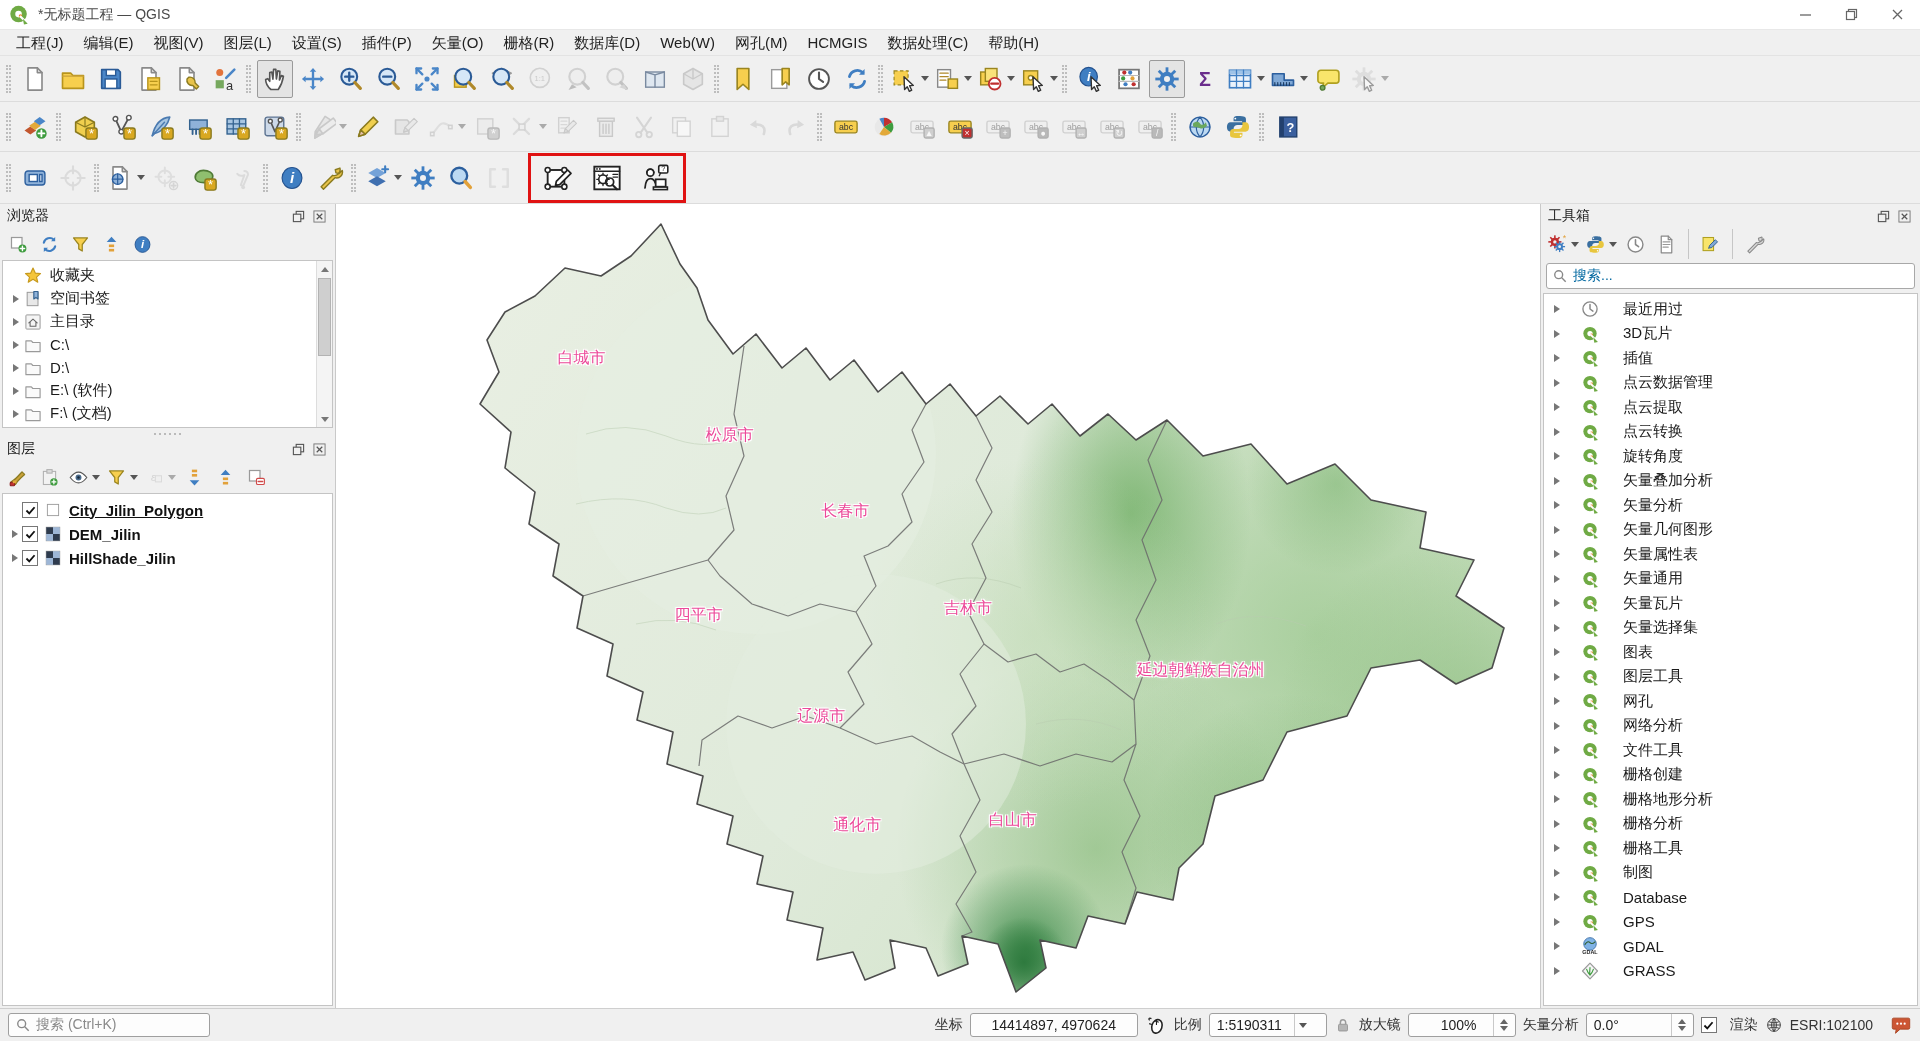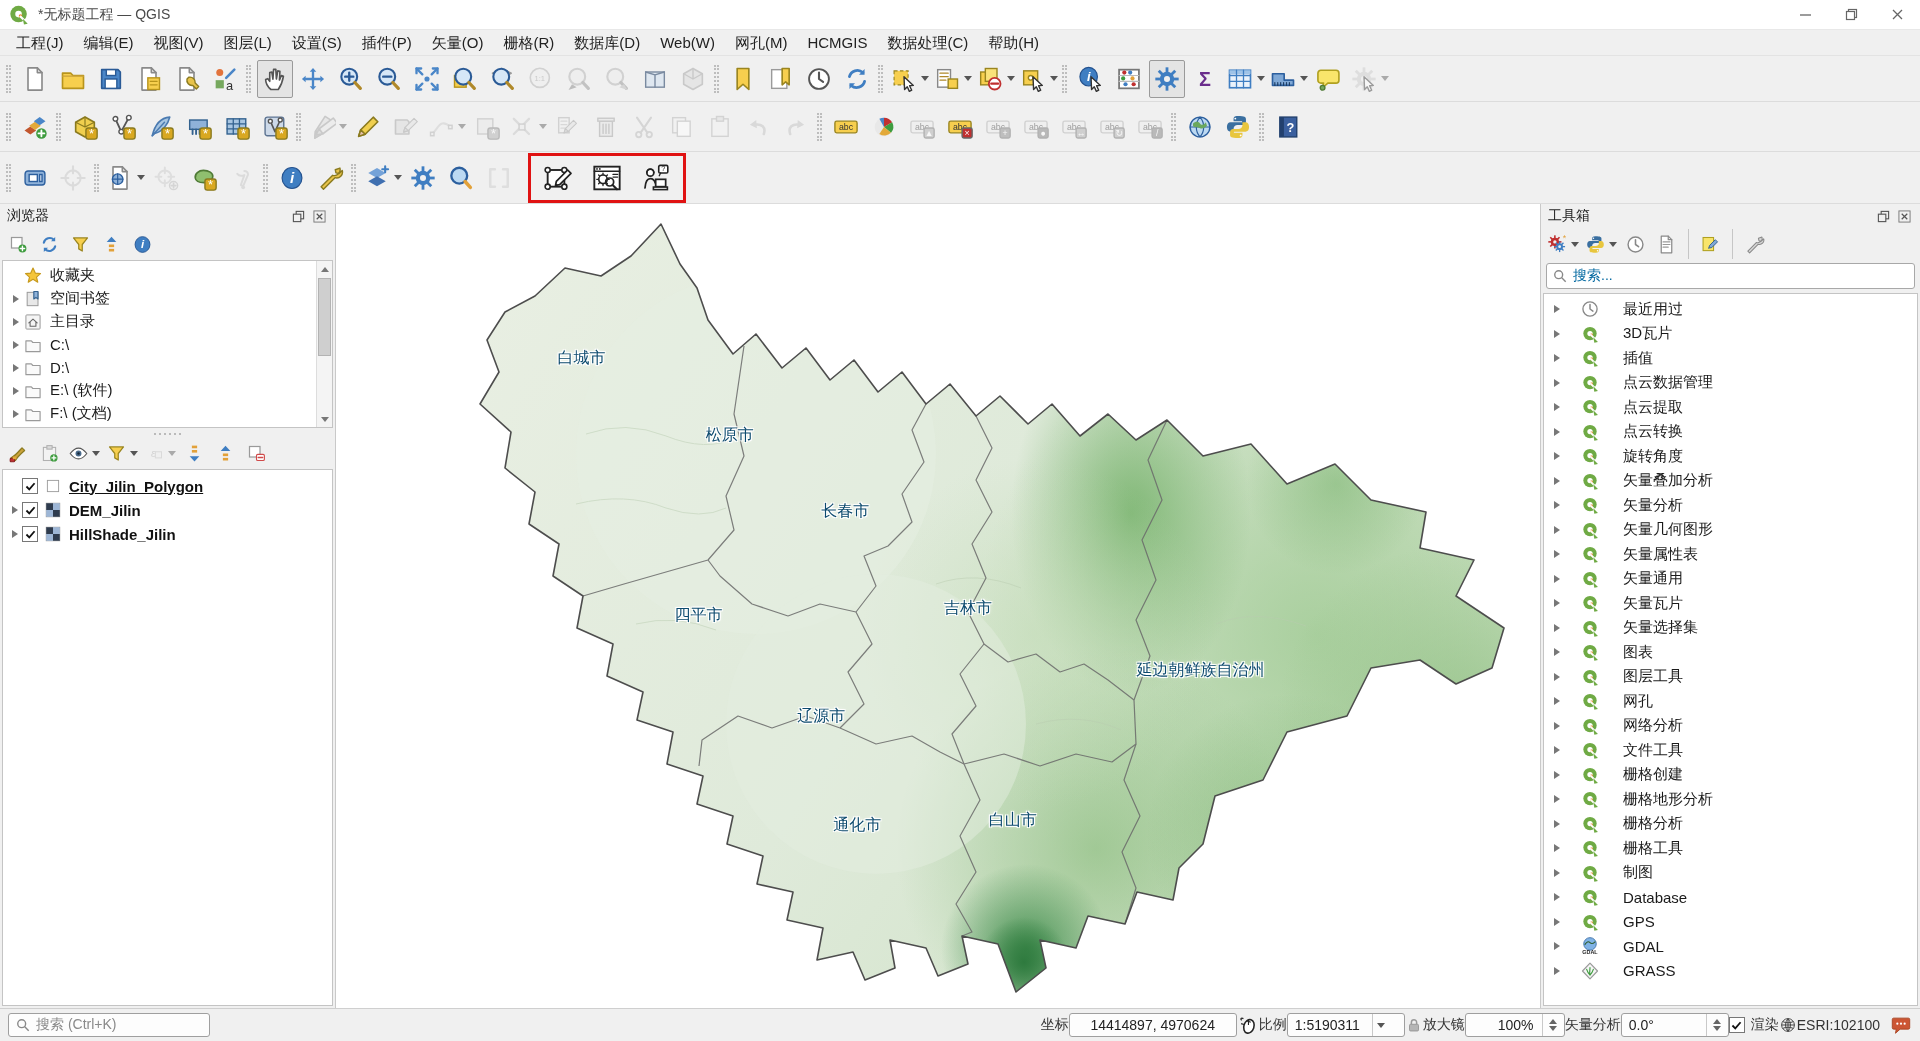--- a/index.html
+++ b/index.html
@@ -76,36 +76,36 @@
   .lrow.activelayer .llabel { text-decoration:underline; }
 
   
   .searchbox { height:26px; margin:3px 5px 4px 5px; background:#fff; border:1px solid #a8a8a8; border-radius:3px; display:flex; align-items:center; padding:0 6px; gap:6px; }
   .searchbox svg { width:14px; height:14px; }
   .searchbox .ph { color:#0369a1; font-size:14px; }
   .toolboxtree { background:#fff; border:1px solid #c4c4c4; margin:0 2px 2px 2px; flex:1; overflow:hidden; }
   .toolboxtree .trow { height:24.5px;gap:16px; }
 
   
-  .statusbar { height:33px; background:#f0f0f0; border-top:1px solid #cfcfcf; display:flex; align-items:center; padding:0 8px; gap:0; font-size:14px; color:#333; }
+  .statusbar { height:33px; background:#f0f0f0; border-top:1px solid #cfcfcf; display:flex; align-items:center; padding:0 8px; gap:7px; font-size:14px; color:#333; }
   .sfield { background:#fdfdfd; border:1px solid #9f9f9f; border-radius:3px; height:24px; display:flex; align-items:center; padding:0 7px; gap:6px; }
   .sfield.center { justify-content:center; }
   .sfield .ph { color:#8a8a8a; }
   .statusbar .spacer { flex:1; }
   .sval { font-size:14px; color:#222; }
   .spin { display:flex; flex-direction:column; margin-left:auto; padding-left:6px; border-left:1px solid #c9c9c9; height:100%; justify-content:center; gap:2px; }
   .spin i.u { width:0;height:0;border-left:4px solid transparent;border-right:4px solid transparent;border-bottom:5px solid #666; }
   .spin i.d { width:0;height:0;border-left:4px solid transparent;border-right:4px solid transparent;border-top:5px solid #666; }
   .combo-arrow { width:18px; height:100%; border-left:1px solid #c9c9c9; display:flex; align-items:center; justify-content:center; margin-left:6px; }
   .combo-arrow i { width:0;height:0;border-left:4px solid transparent;border-right:4px solid transparent;border-top:5px solid #555; }
   .sicon { width:22px; height:22px; display:flex; } .sicon svg { width:22px; height:22px; }
   .sicon.small { width:18px; height:18px; } .sicon.small svg { width:18px; height:18px; }
 
   
-  .maplabel { position:absolute; transform:translate(-50%,-50%); font-size:16px; color:#0c4a6e; white-space:nowrap;
+  .maplabel { position:absolute; transform:translate(-50%,-50%); font-size:16px; color:#ec4899; white-space:nowrap;
     text-shadow:-1px -1px 0 #fff,1px -1px 0 #fff,-1px 1px 0 #fff,1px 1px 0 #fff,0 0 4px #fff,0 0 2px #fff; }
 </style>
 </head>
 <body>
 
 <div id="app">
 
   <div class="titlebar">
     <span class="logo"><svg viewBox="0 0 24 24">
           <circle cx="11.5" cy="11" r="9" fill="#6faa44"></circle>
@@ -951,20 +951,36 @@
       <div class="hsplit">
           <b></b>
           <b></b>
           <b></b>
           <b></b>
           <b></b>
           <b></b>
         </div>
 
       <div class="panel" id="layersPanel">
+        <div class="ptitle">
+          <span>图层</span>
+          <span class="spacer"></span>
+          <span class="pbtn">
+              <svg viewBox="0 0 14 14" fill="none" stroke="#555" stroke-width="1.2">
+                <rect x="4.5" y="1.5" width="8" height="8"></rect>
+                <rect x="1.5" y="4.5" width="8" height="8" fill="#f0f0f0"></rect>
+              </svg>
+            </span>
+          <span class="pbtn">
+              <svg viewBox="0 0 14 14" stroke="#555" stroke-width="1.3">
+                <rect x="1" y="1" width="12" height="12" fill="none" stroke="#777" stroke-width="1"></rect>
+                <path d="M4 4l6 6M10 4l-6 6"></path>
+              </svg>
+            </span>
+        </div>
         <div class="ptools" id="layersTools">
             <div class="tbtn">
               <svg viewBox="0 0 24 24">
                 <path d="M3.5 17C8 15 12 10 16 5.5l3 3C15 12 10.5 16 8.5 20z" fill="#caa23a" stroke="#8a7a1f" stroke-width="1.4" stroke-linecap="round" stroke-linejoin="round"></path>
                 <rect x="2.5" y="17.5" width="5" height="4" rx="1" fill="#c03030" stroke="#8a2020" stroke-width="1.2"></rect>
                 <rect x="5.5" y="15.5" width="4" height="3" fill="#e2a93a"></rect>
               </svg>
             </div>
             <div class="tbtn">
               <svg viewBox="0 0 24 24">
@@ -1705,21 +1721,21 @@
           <i></i>
         </span>
     </div>
     <span class="sicon small">
         <svg viewBox="0 0 24 24">
           <rect x="6" y="11" width="12" height="9" rx="1.5" fill="#b5b5b5" stroke="#8a8a8a"></rect>
           <path d="M8.5 11V8.5a3.5 3.5 0 0 1 7 0V11" fill="none" stroke="#9a9a9a" stroke-width="2"></path>
         </svg>
       </span>
     <span>放大镜</span>
-    <div class="sfield" style="width:100px;padding-left:32px;">
+    <div class="sfield" style="width:108px;padding-left:32px;">
       <span class="sval">100%</span>
       <span class="spin">
           <i class="u"></i>
           <i class="d"></i>
         </span>
     </div>
     <span>矢量分析</span>
     <div class="sfield" style="width:108px;">
       <span class="sval">0.0°</span>
       <span class="spin">

